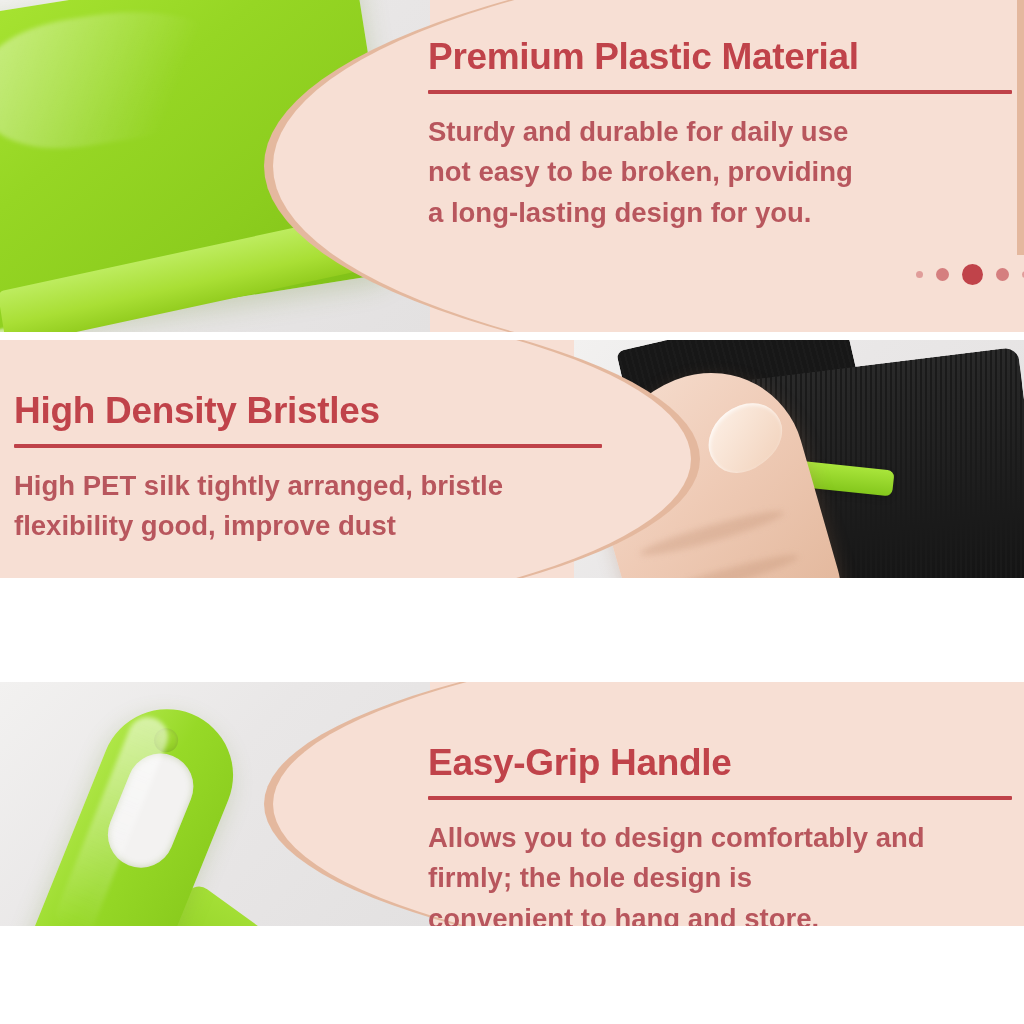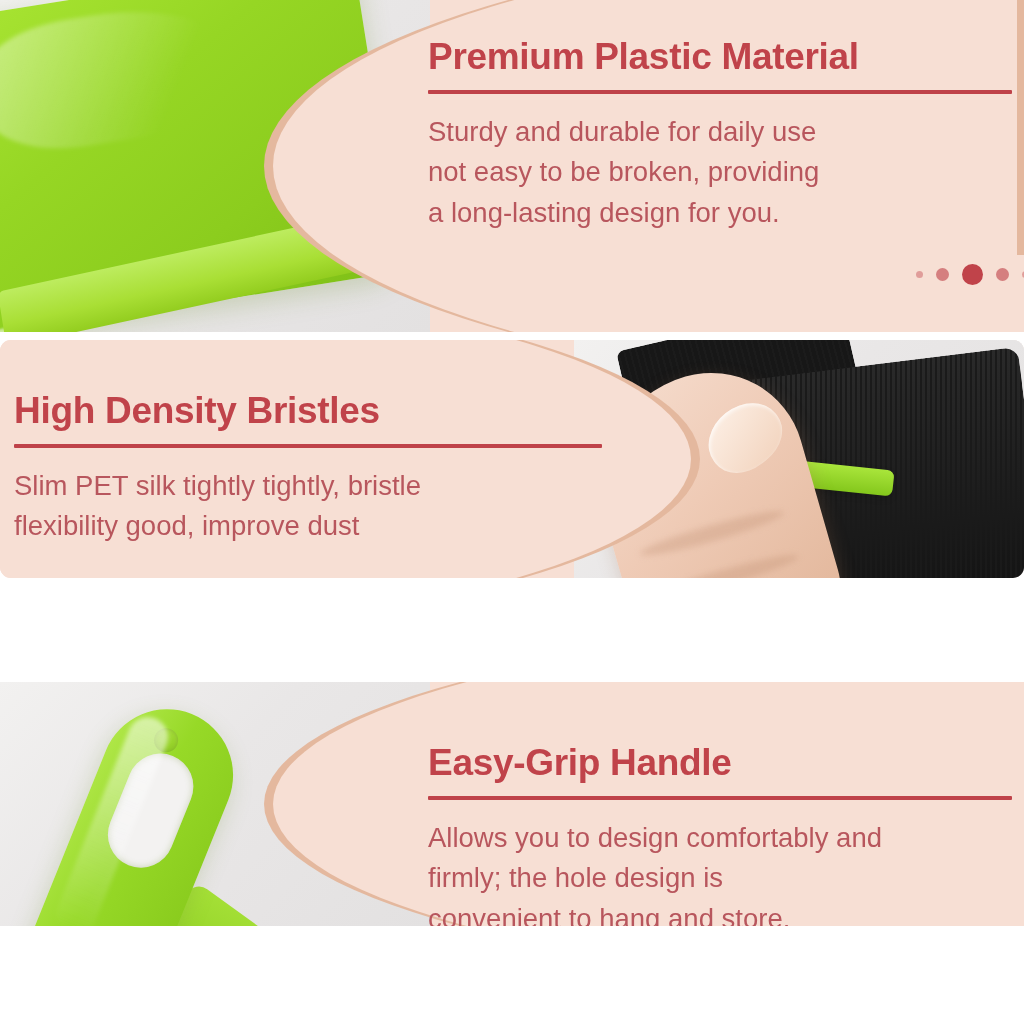--- a/index.html
+++ b/index.html
@@ -8,21 +8,21 @@
     width:1024px;height:1024px;
     background:#ffffff;
     font-family:"Liberation Sans", sans-serif;
     overflow:hidden;
   }
   .board{position:relative;width:1024px;height:1024px;background:#fff;}
 
   
   .panel{position:absolute;left:0;width:1024px;overflow:hidden;background:#f7dfd4;}
   #panel-1{top:0;height:332px;}
-  #panel-2{top:340px;height:238px;border-radius:11px;}
+  #panel-2{top:340px;height:238px;}
   #panel-3{top:682px;height:244px;}
 
   
   .photo{position:absolute;top:0;height:100%;overflow:hidden;background:#edebeb;}
   .photo.left{left:0;width:430px;}
   .photo.right{right:0;width:450px;}
 
   .photo-bg{position:absolute;inset:0;
     background:linear-gradient(135deg,#f2f1f0 0%,#e9e7e7 45%,#e3e1e1 100%);}
 
@@ -54,21 +54,21 @@
   #panel-1 .rule{width:584px;}
   #panel-2 .rule{width:588px;}
   #panel-3 .rule{width:584px;}
 
   .body-text{
     color:#b8565d;
     font-size:27.5px;
     line-height:1.47;
     margin-top:18px;
   }
-  .body-text div{white-space:nowrap;}
+  .body-text div{white-space:nowrap;font-weight:bold;}
 
   
   .dots{position:absolute;z-index:6;display:flex;align-items:center;gap:13px;}
   #panel-1 .dots{left:916px;top:264px;}
   #panel-2 .dots{left:506px;top:612px;}
   #panel-3 .dots{left:916px;top:968px;}
   #panel-2 .dots{top:272px;}
   #panel-3 .dots{top:286px;}
   .dot{border-radius:50%;background:#c0434a;display:block;}
   .dot.s1{width:7px;height:7px;opacity:.42;}
@@ -185,21 +185,21 @@
         <div class="knuckle" style="left:16px;top:240px;width:150px;height:14px;"></div>
       </div>
     </div>
 
     <div class="curve from-left"></div>
 
     <div class="textblock">
       <h2 class="heading">High Density Bristles</h2>
       <div class="rule"></div>
       <div class="body-text">
-        <div>Slim PET silk tightly tightly, bristle</div>
+        <div>High PET silk tightly arranged, bristle</div>
         <div>flexibility good, improve dust</div>
       </div>
     </div>
 
     <div class="dots">
       <span class="dot s1"></span>
       <span class="dot s2"></span>
       <span class="dot s3"></span>
       <span class="dot s2"></span>
       <span class="dot s1"></span>

